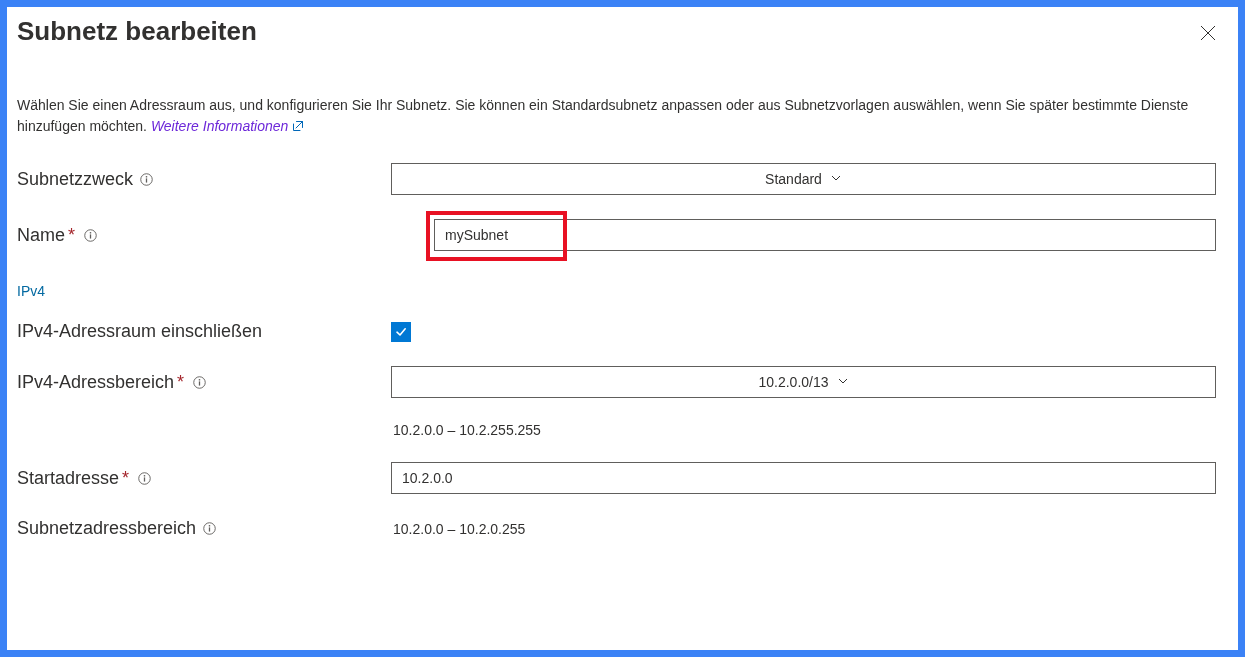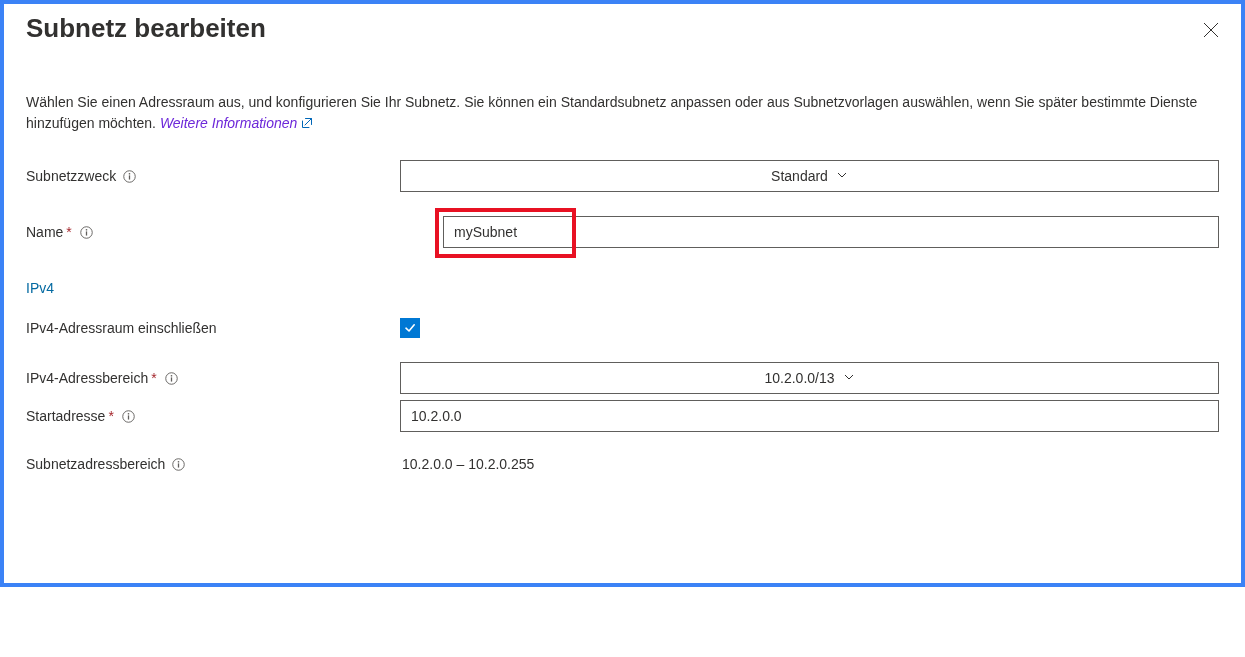--- a/index.html
+++ b/index.html
@@ -6,23 +6,23 @@
   html, body {
     margin: 0;
     padding: 0;
     font-family: "Segoe UI", Arial, sans-serif;
     font-size: 14px;
     color: #323130;
     background: #ffffff;
   }
   .panel {
     width: 1245px;
-    height: 587px;
-    border: 4px solid #3b82f6;
-    padding: 8px 22px 0 22px;
+    height: 657px;
+    border: 7px solid #3b82f6;
+    padding: 8px 22px 0 10px;
     position: relative;
   }
   .panel-header {
     display: flex;
     align-items: flex-start;
     justify-content: space-between;
   }
   .panel-title {
     font-size: 26px;
     font-weight: 600;
@@ -55,25 +55,25 @@
     display: inline-block;
     vertical-align: -1px;
     margin-left: 4px;
   }
   .form { margin-top: 24px; }
   .form-row {
     display: flex;
     align-items: center;
     margin-bottom: 24px;
   }
-  .form-row.with-helper { margin-bottom: 6px; }
+  .form-row.with-helper { margin-bottom: 20px; }
   .label-col {
     width: 374px;
     flex: 0 0 374px;
-    font-size: 14px;
+    font-size: 18px;
     color: #323130;
     display: flex;
     align-items: center;
   }
   .req { color: #a4262c; margin-left: 3px; margin-right: 2px; }
   .info-icon {
     display: inline-flex;
     align-items: center;
     justify-content: center;
     margin-left: 6px;
@@ -262,20 +262,24 @@
         <div class="select">
           <span>10.2.0.0/13</span>
           <span class="chev">
             <svg width="12" height="12" viewBox="0 0 12 12">
                 <path d="M2 4 L6 8 L10 4" stroke="#323130" stroke-width="1" fill="none"></path>
               </svg>
           </span>
         </div>
       </div>
     </div>
+    <div class="helper-row">
+      <div class="label-col"></div>
+      <div class="helper-text">10.2.0.0 – 10.2.255.255</div>
+    </div>
 
     <div class="form-row">
       <div class="label-col">
         <span>Startadresse</span>
         <span class="req">*</span>
         <span class="info-icon">
           <svg width="13" height="13" viewBox="0 0 14 14">
               <circle cx="7" cy="7" r="6.2" stroke="#605e5c" stroke-width="1" fill="none"></circle>
               <circle cx="7" cy="4" r="0.9" fill="#605e5c"></circle>
               <rect x="6.3" y="5.8" width="1.4" height="4.5" fill="#605e5c"></rect>

